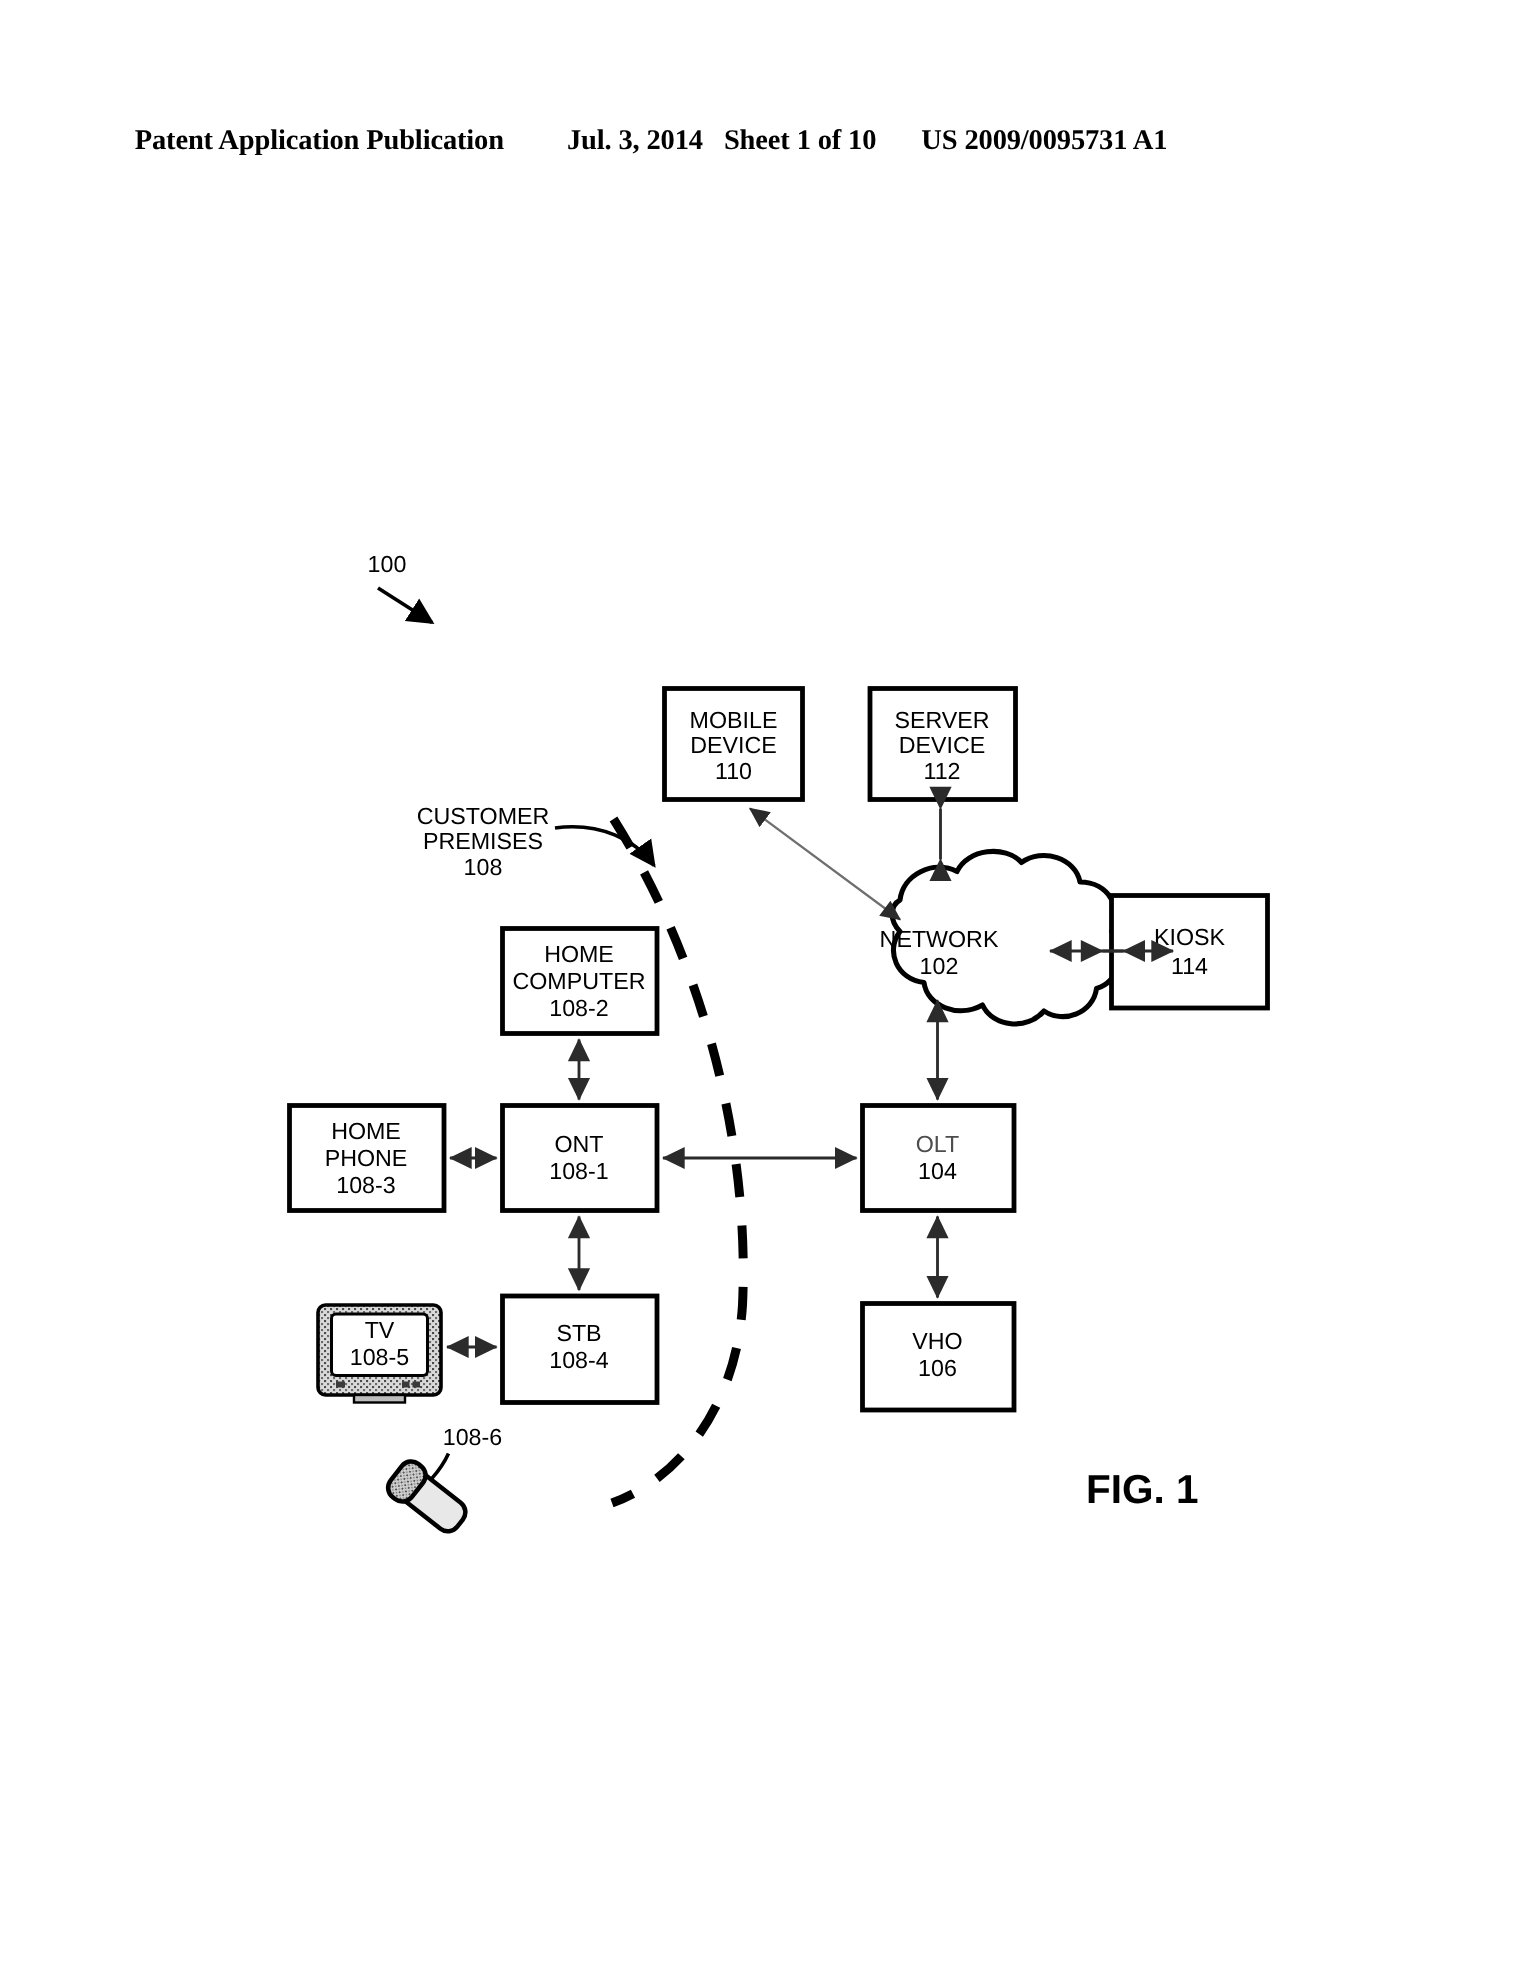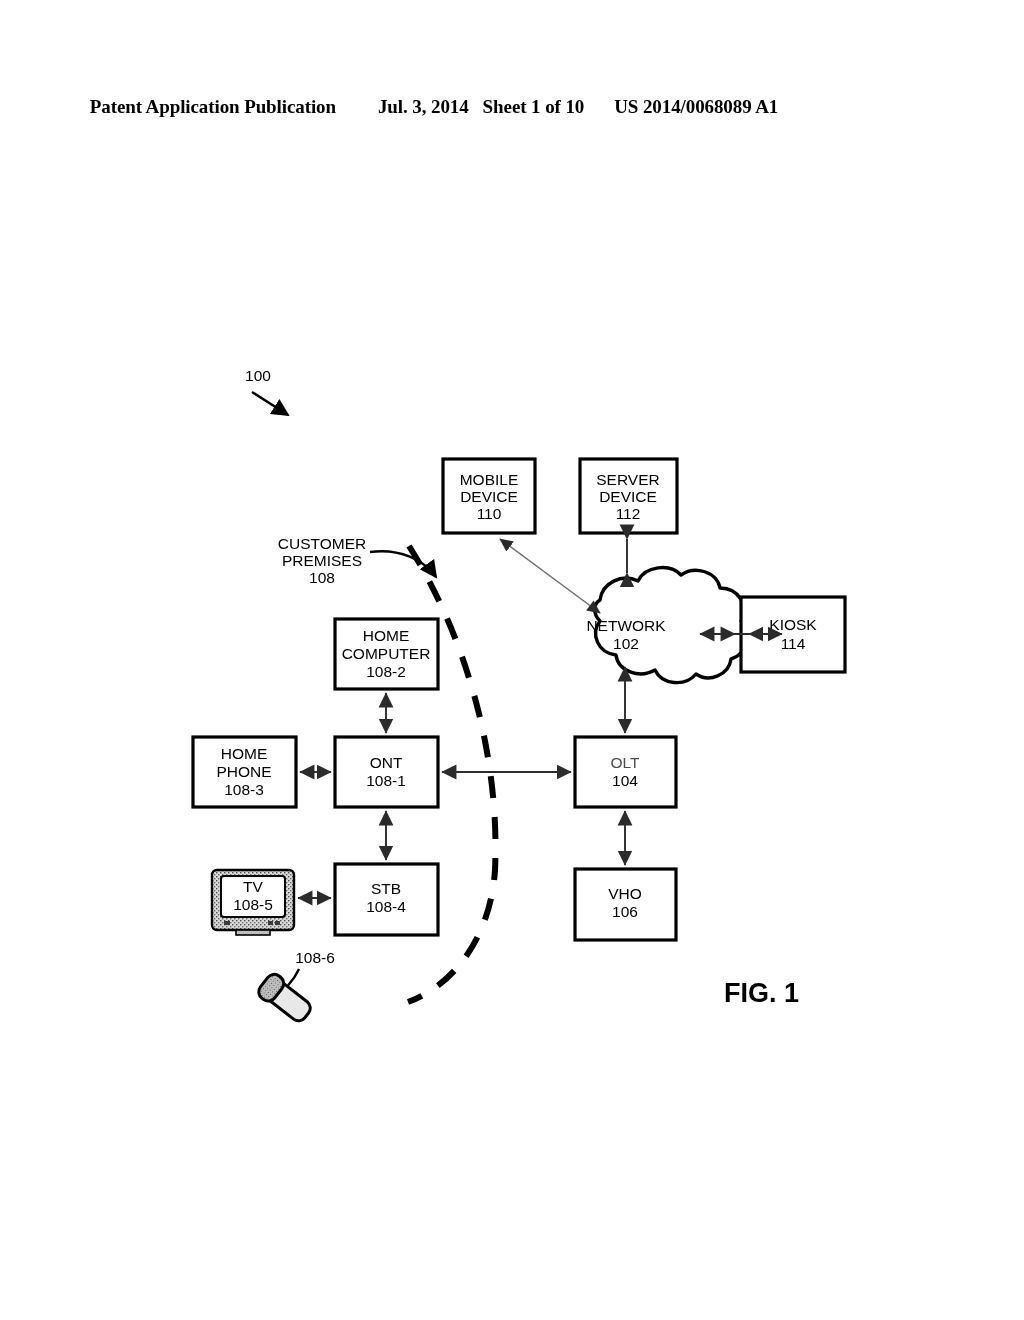--- a/index.html
+++ b/index.html
@@ -12,21 +12,21 @@
     height: 1320px;
     position: relative;
     font-family: "Liberation Sans", sans-serif;
     color: #000000;
     overflow: hidden;
   }
 
   
   .page-header {
     position: absolute;
-    top: 96px;
+    top: 83px;
     left: 0;
     width: 868px;
     display: flex;
     justify-content: center;
     align-items: baseline;
     font-family: "Liberation Serif", serif;
     font-weight: bold;
     font-size: 19px;
     letter-spacing: -0.1px;
     white-space: nowrap;
@@ -106,21 +106,21 @@
   }
   .remotebody { fill: #e8e8e8; stroke: #000; stroke-width: 3; }
 </style>
 </head>
 <body>
 
 <div class="page-header">
   <span class="hdr-pub">Patent Application Publication</span>
   <span class="hdr-date">Jul. 3, 2014</span>
   <span class="hdr-sheet">Sheet 1 of 10</span>
-  <span class="hdr-num">US 2014/0068089 A1</span>
+  <span class="hdr-num">US 2009/0095731 A1</span>
 </div>
 
 <div id="figure">
 <svg viewBox="0 0 1024 1320" xmlns="http://www.w3.org/2000/svg">
   <defs>
     <marker id="ah" markerWidth="9" markerHeight="9" refX="7.6" refY="4.5" orient="auto" markerUnits="strokeWidth">
       <path d="M0,0.6 L8,4.5 L0,8.4 z" fill="#2b2b2b"></path>
     </marker>
     <marker id="ah-start" markerWidth="9" markerHeight="9" refX="0.4" refY="4.5" orient="auto" markerUnits="strokeWidth">
       <path d="M8,0.6 L0,4.5 L8,8.4 z" fill="#2b2b2b"></path>

